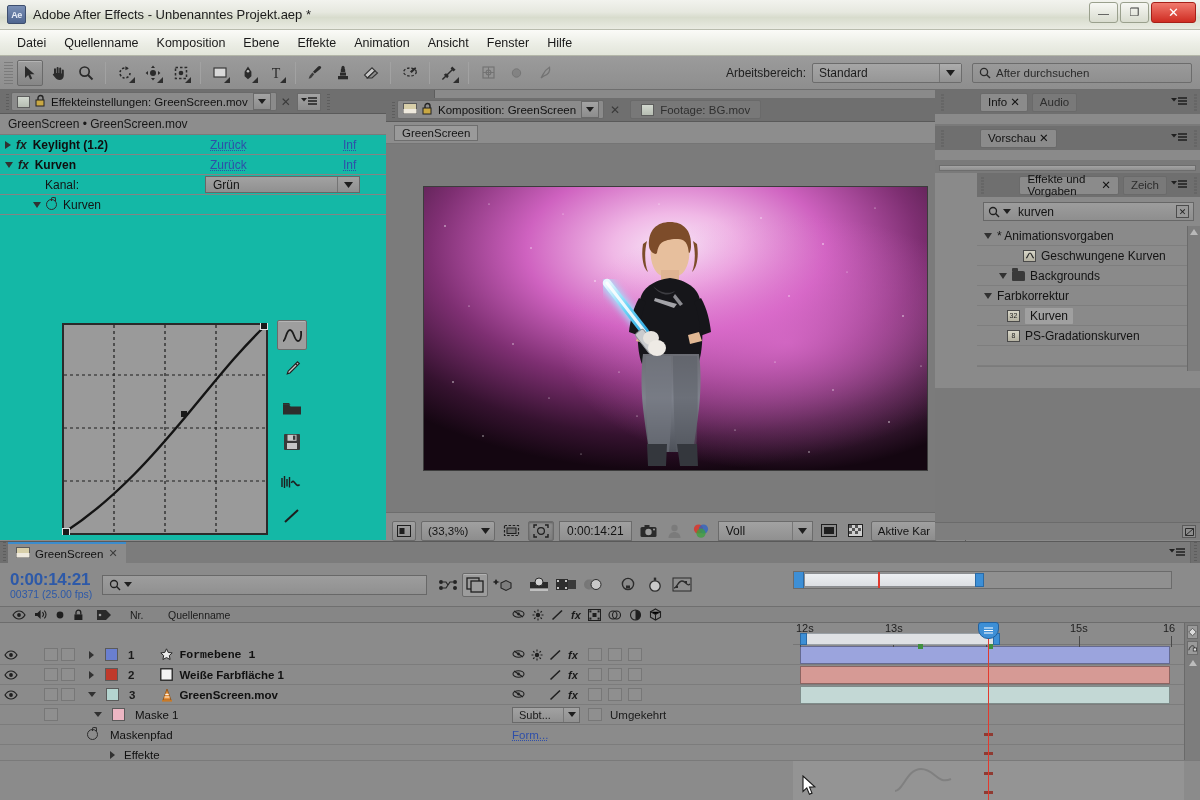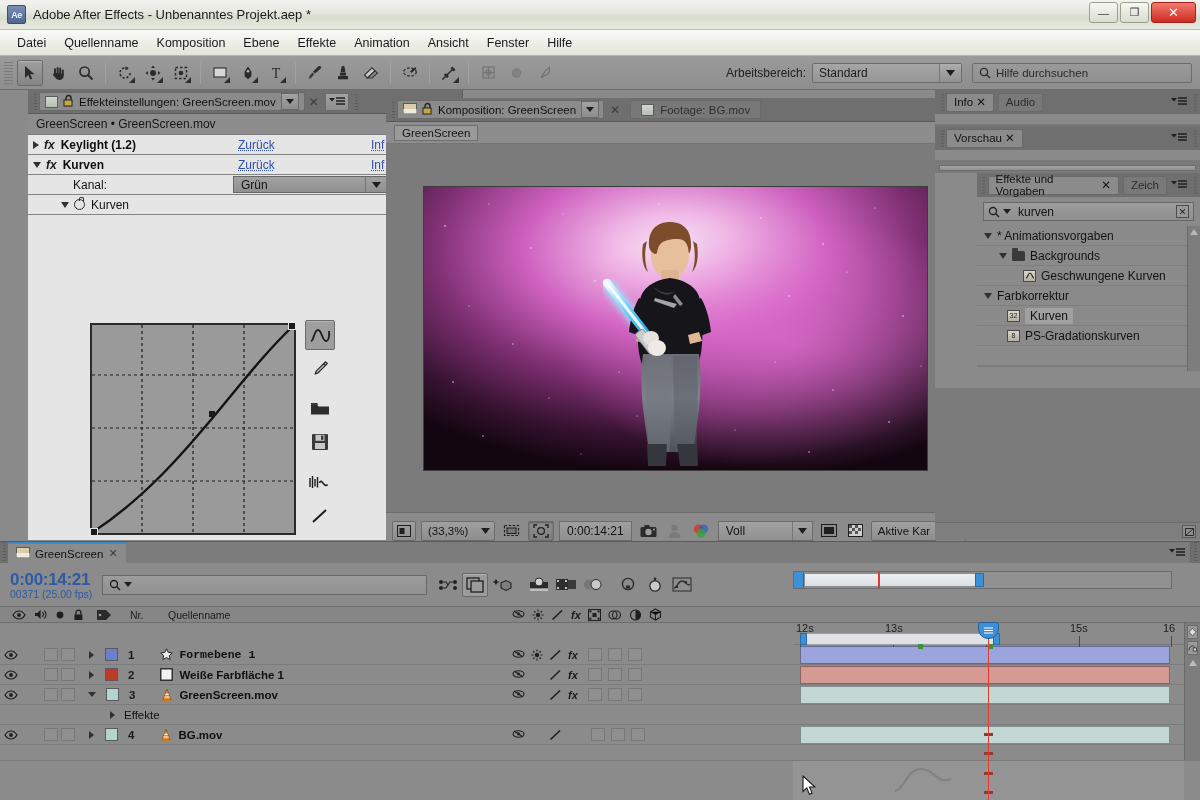--- a/index.html
+++ b/index.html
@@ -104,22 +104,22 @@
   
   .panel { position:absolute; background:#8f8f8f; }
   .ptab-fill { flex:1; background:#7c7c7c; }
   .ptab-grip {
     width:10px; background-image:repeating-linear-gradient(180deg,#5d5d5d 0 1px,transparent 1px 3px);
     background-size:3px 3px; background-position:center; background-repeat:repeat-y;
     border-left:1px solid #666;
   }
 
   
-  #fx-panel { left:0; top:90px; width:435px; height:450px; background:#e5e5e5;
-    border-right:1px solid #5d5d5d;margin-left:28px;}
+  #fx-panel { left:0; top:90px; width:435px; height:450px; background:#14b8a6;
+    border-right:1px solid #5d5d5d;}
   .fx-tabrow { height:24px; display:flex; align-items:center; background:#6f6f6f;
     border-bottom:1px solid #5a5a5a; padding-left:3px; }
   .fx-tab {
     display:flex; align-items:center; gap:5px; height:19px; padding:0 5px;
     background:#8b8b8b; border:1px solid #6a6a6a; border-radius:2px;
   }
   .sq-icon { width:13px;height:12px; background:linear-gradient(180deg,#d2d8cf,#b6bdb2);
     border:1px solid #5d5d5d; }
   .fx-tabtext { font-size:11.5px; color:#111; }
   .fx-drop {
@@ -202,21 +202,21 @@
     border:1px solid #6b6b6b; position:relative; display:flex;align-items:center;
     padding-left:7px; font-size:12px; color:#131313; }
   .cb-select .arrowbox{position:absolute;right:0;top:0;bottom:0;width:20px;border-left:1px solid #777;
     display:flex;align-items:center;justify-content:center;}
 
   
   #right-col { left:935px; top:90px; width:265px; height:450px; background:#7a7a7a; }
   .rp { background:#8a8a8a; margin-bottom:2px; }
   .rp-tabrow { height:24px; display:flex; align-items:center; background:#6f6f6f; padding-left:3px; }
   .rp-tab { display:flex;align-items:center;gap:3px; height:19px; padding:0 7px;
-     background:#8b8b8b; border:1px solid #6a6a6a; border-radius:2px; font-size:11.5px;color:#111;}
+     background:#8b8b8b; border:1px solid #6a6a6a; border-radius:2px; font-size:11.5px;color:#111;margin-left:34px;}
   .rp-tab.off { background:#797979; color:#2d2d2d; }
   .rp-body { background:#8a8a8a; }
   .search-box {
     margin:5px 6px; height:19px; background:linear-gradient(180deg,#9d9d9d,#8e8e8e);
     border:1px solid #676767; display:flex; align-items:center; gap:3px; padding:0 4px;
     font-size:12px; color:#121212;
   }
   .eff-list { background:#8a8a8a; }
   .eff-row { height:20px; display:flex; align-items:center; border-bottom:1px solid #7e7e7e;
     font-size:12px; color:#131313; }
@@ -427,21 +427,21 @@
         <svg width="9" height="6" viewBox="0 0 9 6">
             <path d="M0 0h9L4.5 6z" fill="#1e1e1e"></path>
           </svg>
       </span>
     </div>
     <div class="help-search">
       <svg width="12" height="12" viewBox="0 0 12 12">
           <circle cx="5" cy="5" r="3.6" fill="none" stroke="#2a2a2a" stroke-width="1.3"></circle>
           <line x1="7.7" y1="7.7" x2="11" y2="11" stroke="#2a2a2a" stroke-width="1.4"></line>
         </svg>
-      <span>Hilfe durchsuchen</span>
+      <span>After durchsuchen</span>
     </div>
   </div>
 
   <div class="panel" id="fx-panel">
     <div class="fx-tabrow">
       <div class="ptab-grip" style="height:19px;width:8px;border:none;"></div>
       <div class="fx-tab">
         <span class="sq-icon"></span>
         <span>
           <svg width="11" height="13" viewBox="0 0 11 13">
@@ -872,32 +872,32 @@
           </svg>
         <span style="margin-left:4px;">kurven</span>
         <span style="margin-left:auto;width:13px;height:13px;border:1px solid #4c4c4c;display:flex;align-items:center;justify-content:center;font-size:9px;color:#1f1f1f;background:#989898;">✕</span>
       </div>
 
       <div class="eff-list" style="position:relative;">
         <div class="eff-row" style="padding-left:7px;">
           <span class="tri open"></span>
           <span>* Animationsvorgaben</span>
         </div>
-        <div class="eff-row" style="padding-left:22px;">
-          <span class="tri open"></span>
-          <span class="folder-icon"></span>
-          <span>Backgrounds</span>
-        </div>
         <div class="eff-row" style="padding-left:46px;">
           <span class="preset-icon">
             <svg width="10" height="9" viewBox="0 0 10 9">
                 <path d="M1 7c2 0 2-5 4-5s2 5 4 5" fill="none" stroke="#2a2a2a" stroke-width="1.2"></path>
               </svg>
           </span>
           <span>Geschwungene Kurven</span>
+        </div>
+        <div class="eff-row" style="padding-left:22px;">
+          <span class="tri open"></span>
+          <span class="folder-icon"></span>
+          <span>Backgrounds</span>
         </div>
         <div class="eff-row" style="padding-left:7px;">
           <span class="tri open"></span>
           <span>Farbkorrektur</span>
         </div>
         <div class="eff-row" style="padding-left:30px;">
           <span class="preset-icon">32</span>
           <span class="sel">Kurven</span>
         </div>
         <div class="eff-row" style="padding-left:30px;">
@@ -1242,21 +1242,44 @@
               <line x1="1.5" y1="10.5" x2="11" y2="1.5" stroke="#1f1f1f" stroke-width="1.6"></line>
             </svg>
           <span style="font-style:italic;font-weight:bold;font-size:11px;">fx</span>
           <span class="cellbox" style="margin-left:4px;"></span>
           <span class="cellbox"></span>
           <span class="cellbox"></span>
         </span>
         <span class="bar" style="left:800px;right:30px;top:1px;background:#c3d8d5;"></span>
       </div>
 
-
+      <div class="tl-row">
+        <span class="cellbox" style="margin-left:44px;"></span>
+        <span class="tri open" style="margin-left:36px;border-top-width:5px;"></span>
+        <span class="swatch" style="margin-left:5px;background:#edb6c3;"></span>
+        <span class="lname plain" style="margin-left:10px;">Maske 1</span>
+        <span style="position:absolute;left:512px;display:flex;align-items:center;gap:8px;">
+          <span style="height:16px;width:68px;background:linear-gradient(180deg,#a2a2a2,#909090);border:1px solid #6a6a6a;display:flex;align-items:center;padding-left:6px;position:relative;font-size:11px;">
+            <span>Subt...</span>
+            <span style="position:absolute;right:0;top:0;bottom:0;width:16px;border-left:1px solid #777;display:flex;align-items:center;justify-content:center;">
+              <svg width="8" height="5" viewBox="0 0 8 5">
+                  <path d="M0 0h8L4 5z" fill="#1e1e1e"></path>
+                </svg>
+            </span>
+          </span>
+          <span class="cellbox"></span>
+          <span>Umgekehrt</span>
+        </span>
+      </div>
+
+      <div class="tl-row">
+        <span class="stopwatch" style="margin-left:87px;"></span>
+        <span class="lname plain" style="margin-left:6px;">Maskenpfad</span>
+        <span style="position:absolute;left:512px;color:#2f4fa8;text-decoration:underline;text-decoration-style:dotted;">Form...</span>
+      </div>
 
       <div class="tl-row">
         <span class="tri" style="margin-left:110px;border-left-width:5px;"></span>
         <span class="lname plain" style="margin-left:4px;">Effekte</span>
       </div>
 
       <div class="tl-row">
         <span style="width:22px;display:flex;justify-content:center;">
           <svg width="14" height="10" viewBox="0 0 14 10">
               <path d="M7 1C3.4 1 1 5 1 5s2.4 4 6 4 6-4 6-4-2.4-4-6-4z" fill="none" stroke="#1f1f1f" stroke-width="1.2"></path>

